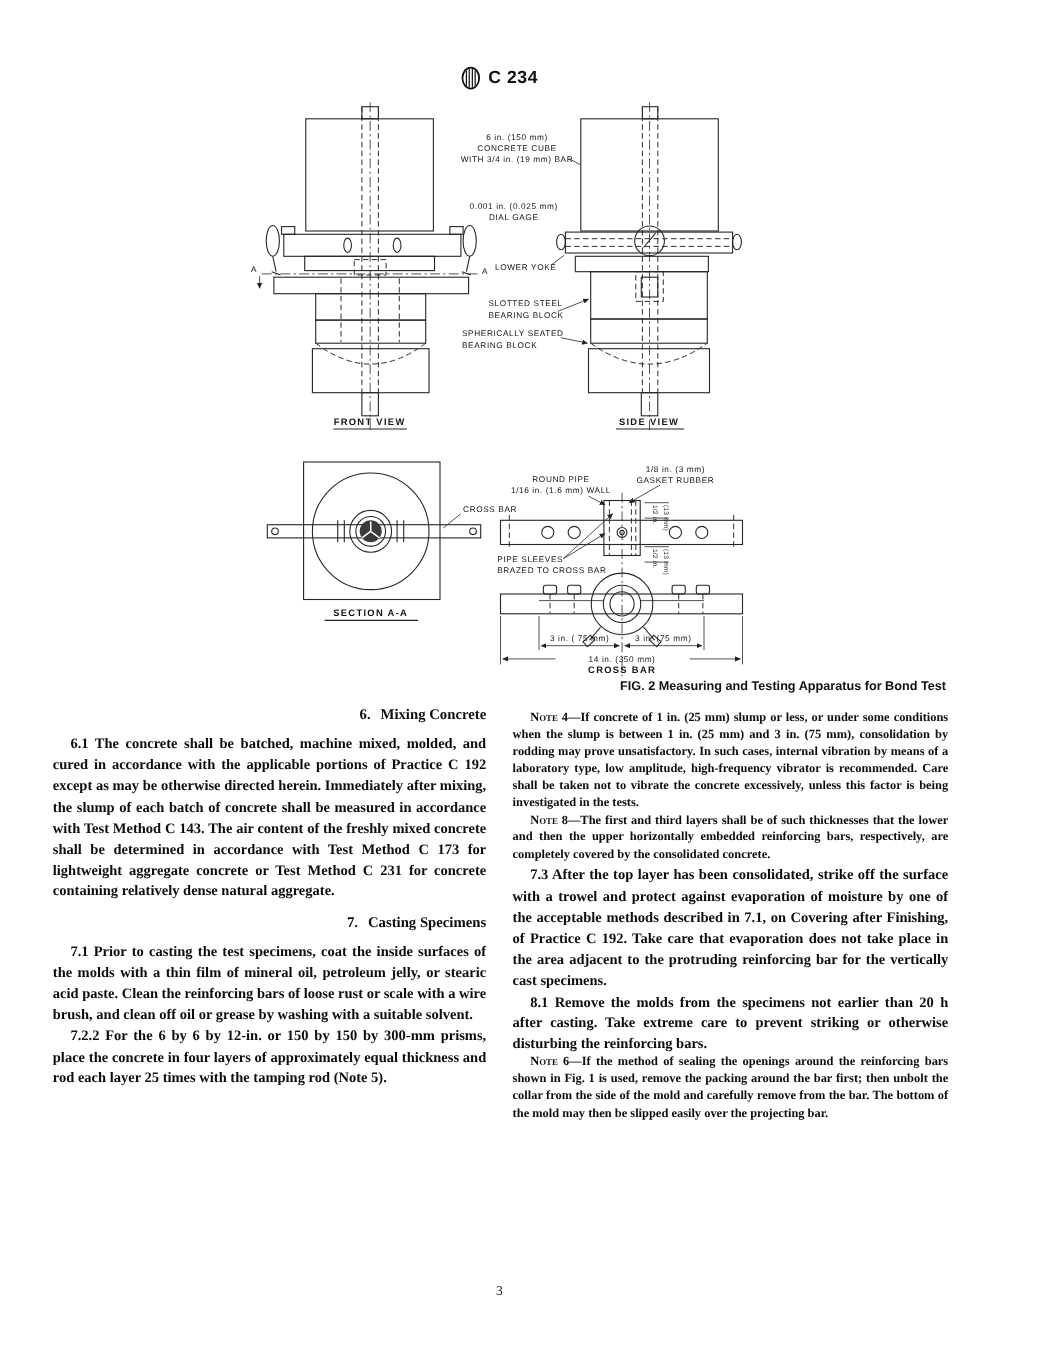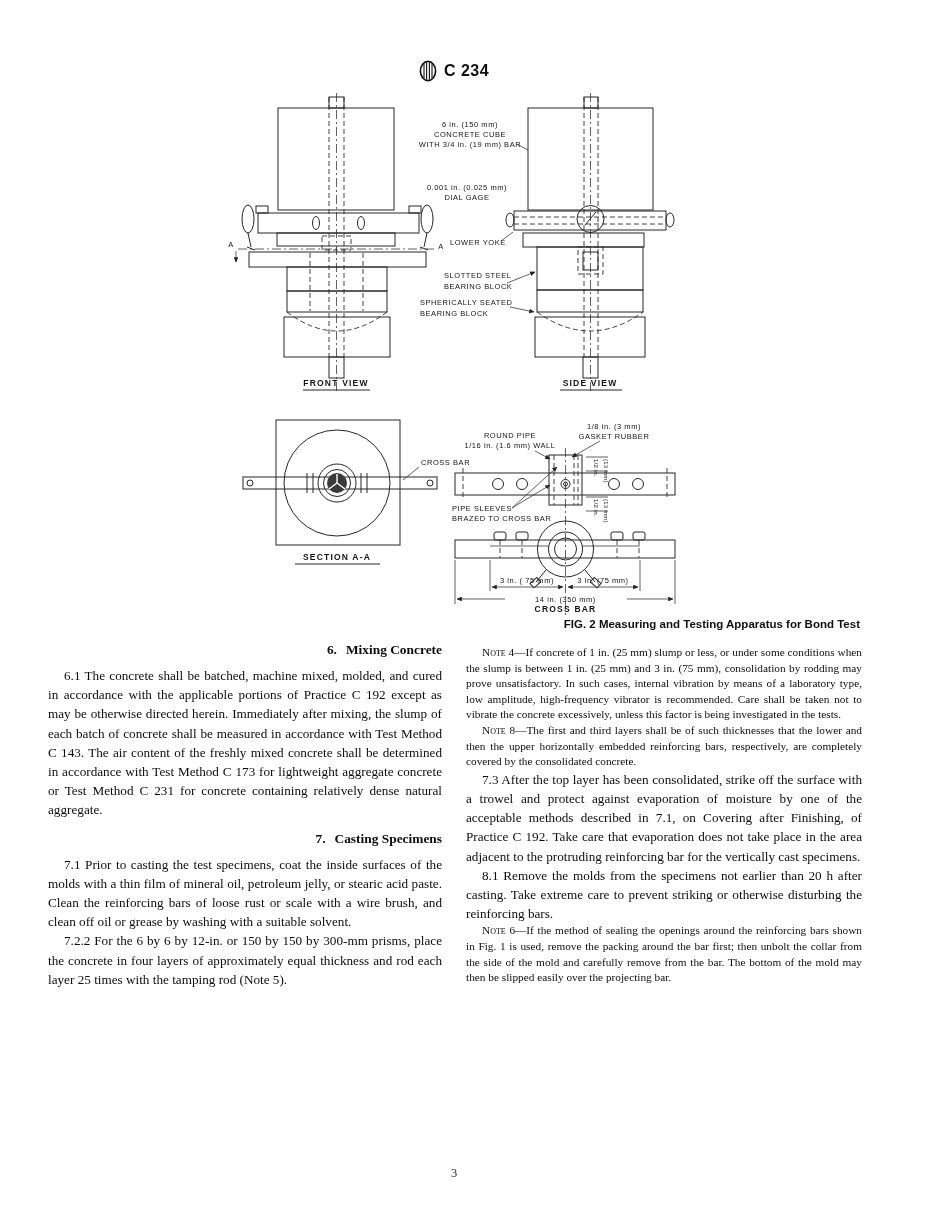--- a/index.html
+++ b/index.html
@@ -19,21 +19,21 @@
   
   .caption{position:absolute;left:48px;top:618px;width:812px;text-align:right;
            font:bold 11.5px "Liberation Sans",sans-serif;color:#111;}
   
   .col{position:absolute;font:13.2px/19.2px "Liberation Serif",serif;text-align:justify;color:#0d0d0d;}
   .col-l{left:48px;top:641px;width:394px;}
   .col-r{left:466px;top:645px;width:396px;}
   .col h3{font:bold 13.4px/18px "Liberation Serif",serif;margin:10px 0 7px 0;text-align:right;}
   .col h3:first-child{margin-top:0;}
   .h-num{margin-right:9px;}
-  .col p{margin:0;text-indent:16px;}
+  .col p{margin:0;text-indent:16px;font-weight:bold;}
   .note{font-size:11.3px;line-height:15.6px;margin:7px 0;text-indent:14px;}
   .note-label{font-variant:small-caps;}
   
   .pageno{position:absolute;left:48px;top:1166px;width:812px;text-align:center;
           font:12.5px "Liberation Serif",serif;color:#222;}
 </style>
 </head>
 <body>
 
 <div class="page">

